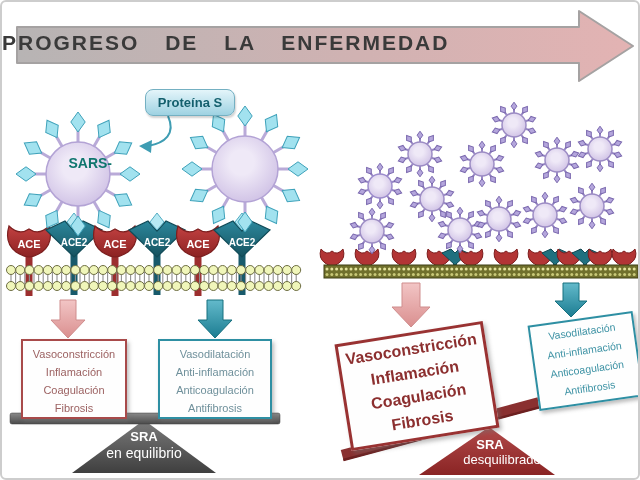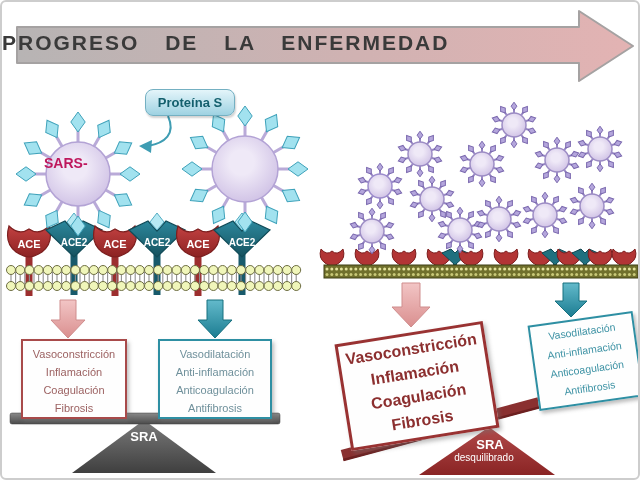--- a/index.html
+++ b/index.html
@@ -8,22 +8,22 @@
          border:2px solid #cdcdcd;border-radius:6px;box-sizing:border-box;}
   #diagram{position:absolute;left:0;top:0;}
   .ov{position:absolute;}
   .banner-text{left:0;top:29px;width:606px;text-align:left;font-size:21px;font-weight:bold;
                color:#3a3a3a;letter-spacing:2px;word-spacing:18px;white-space:nowrap;}
   .protein-callout{left:111px;top:87px;width:88px;height:25px;
                    background:linear-gradient(#e4f5fa,#9ed2e2);border:1px solid #74b0c2;
                    border-radius:8px;font-size:13px;font-weight:bold;color:#135f6d;
                    display:flex;align-items:center;justify-content:center;
                    box-shadow:1px 2px 2px rgba(0,0,0,.18);margin-left:32px;}
-  .virus-label{left:42px;top:151px;width:68px;text-align:left;font-size:14px;
-               font-weight:bold;color:#be185d;line-height:21px;}
+  .virus-label{left:42px;top:151px;width:68px;text-align:right;font-size:14px;
+               font-weight:bold;color:#0f766e;line-height:21px;}
   .effect-box{position:absolute;background:#fefefe;text-align:center;
               box-shadow:2px 3px 4px rgba(110,110,110,.45);}
   .effect-box div{white-space:nowrap;}
   .box-red-flat{left:19px;top:337px;width:102px;height:72px;border:2px solid #a84a4a;
                 color:#9c6262;font-size:11px;line-height:18px;padding-top:4px;}
   .box-teal-flat{left:156px;top:337px;width:110px;height:72px;border:2px solid #2e8fa3;
                  color:#6f909b;font-size:11px;line-height:18px;padding-top:4px;}
   .box-red-tilt{left:340px;top:330px;width:144px;height:100px;border:3px solid #993232;
                 color:#8c2f2f;font-size:16px;font-weight:bold;line-height:24px;padding-top:2px;
                 transform:rotate(-9deg);}
@@ -1107,17 +1107,18 @@
   <div>Fibrosis</div>
 </div>
 <div class="effect-box box-teal-tilt">
   <div>Vasodilatación</div>
   <div>Anti-inflamación</div>
   <div>Anticoagulación</div>
   <div>Antifibrosis</div>
 </div>
 
 <div class="tri-label" style="left:92px;top:427px;width:100px;font-size:13px;font-weight:bold;">SRA</div>
+<div class="tri-label" style="left:72px;top:443px;width:140px;font-size:14px;">en equilibrio</div>
 
 <div class="tri-label" style="left:438px;top:435px;width:100px;font-size:13px;font-weight:bold;">SRA</div>
-<div class="tri-label" style="left:412px;top:450px;width:140px;font-size:10px;">desquilibrado</div>
+<div class="tri-label" style="left:430px;top:450px;width:140px;font-size:13px;">desquilibrado</div>
 
 </div>
 
 </body></html>

